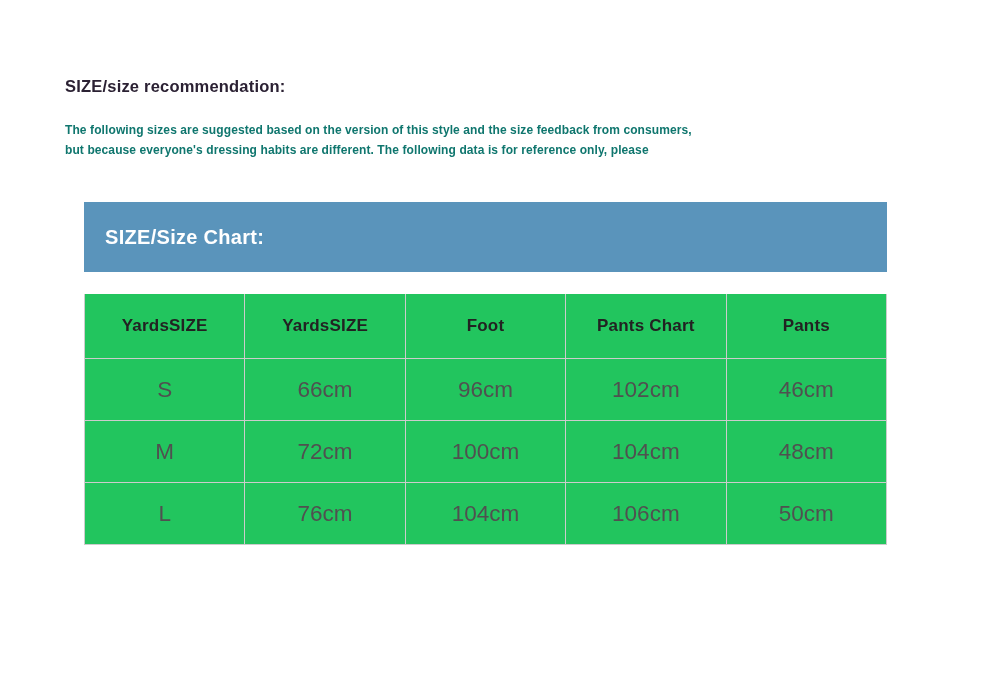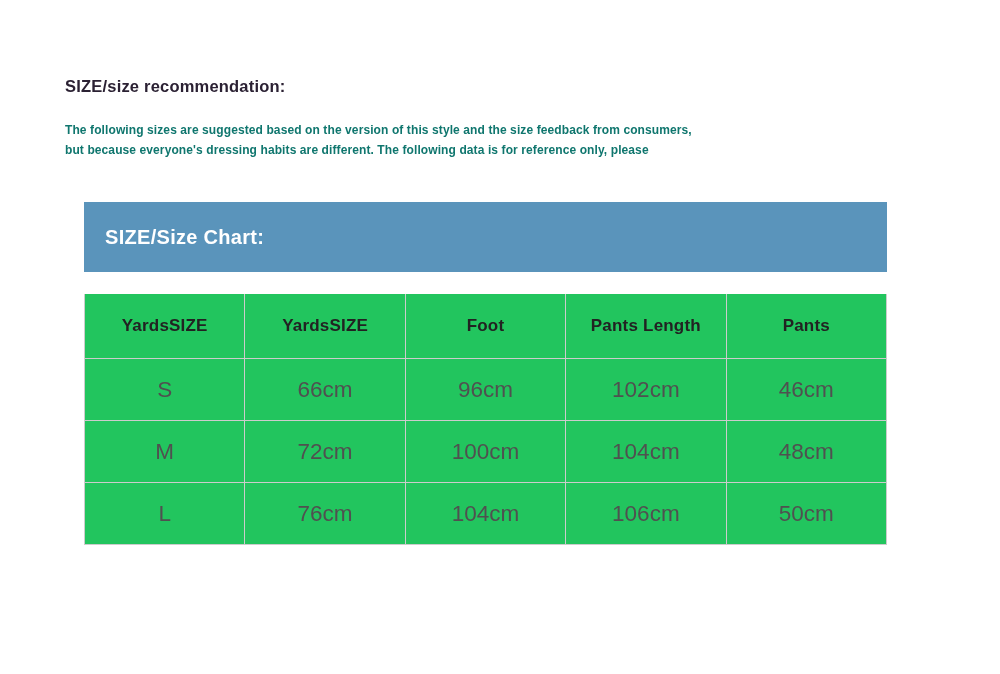--- a/index.html
+++ b/index.html
@@ -97,21 +97,21 @@
 <div class="size-chart">
   <div class="chart-title-bar">
     <span class="chart-title">SIZE/Size Chart:</span>
   </div>
   <table class="size-table">
     <thead>
       <tr>
           <th>YardsSIZE</th>
           <th>YardsSIZE</th>
           <th>Foot</th>
-          <th>Pants Length</th>
+          <th>Pants Chart</th>
           <th>Pants</th>
         </tr>
     </thead>
     <tbody>
         <tr>
           <td>S</td>
           <td>66cm</td>
           <td>96cm</td>
           <td>102cm</td>
           <td>46cm</td>

